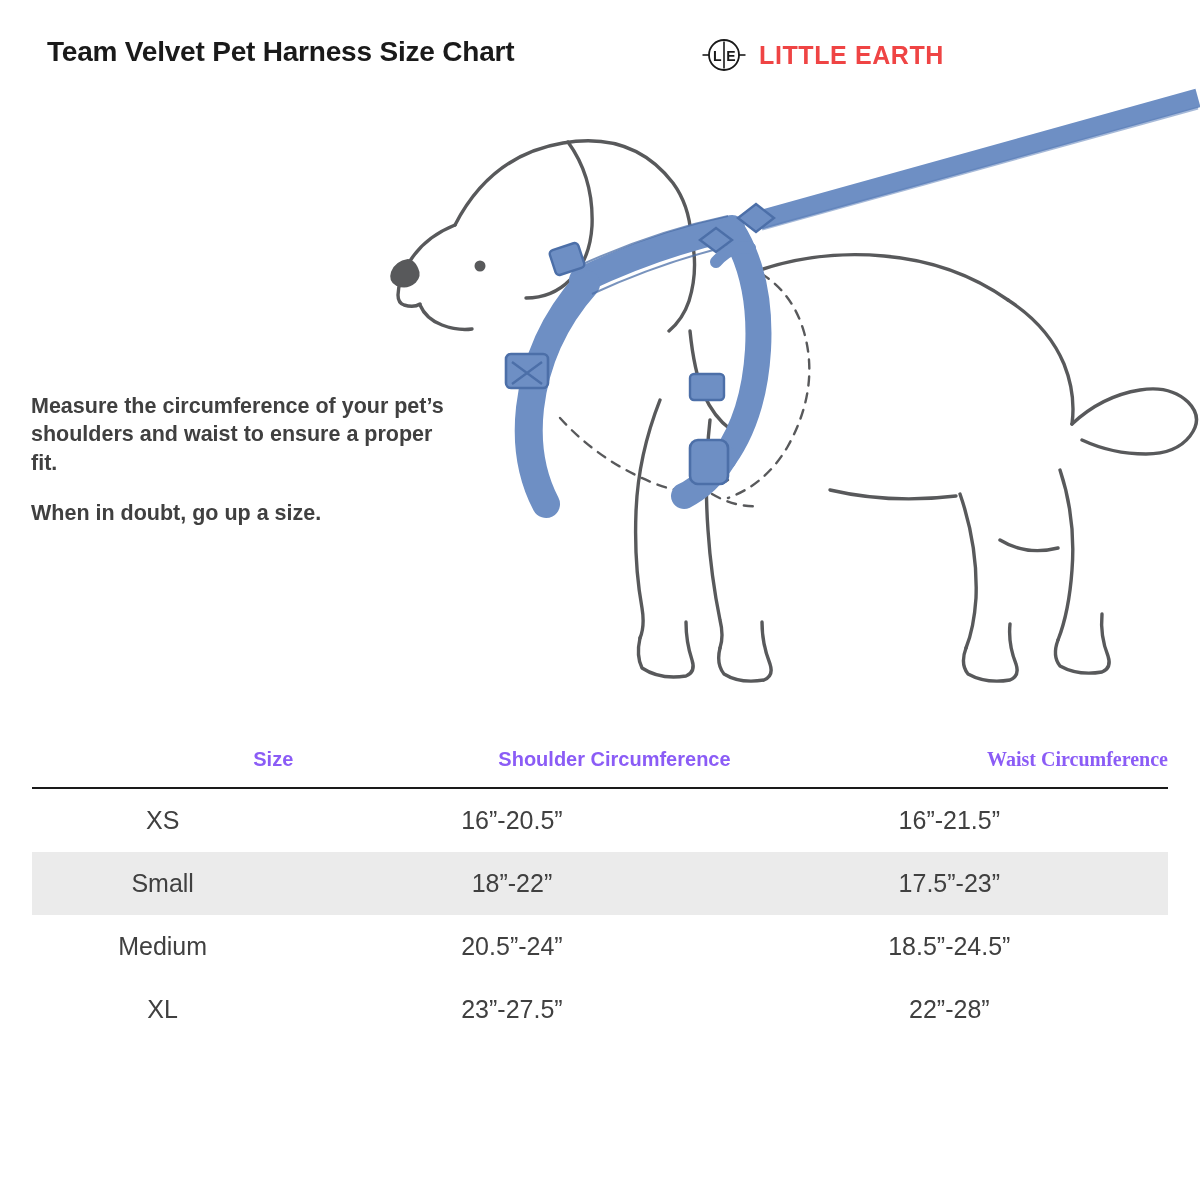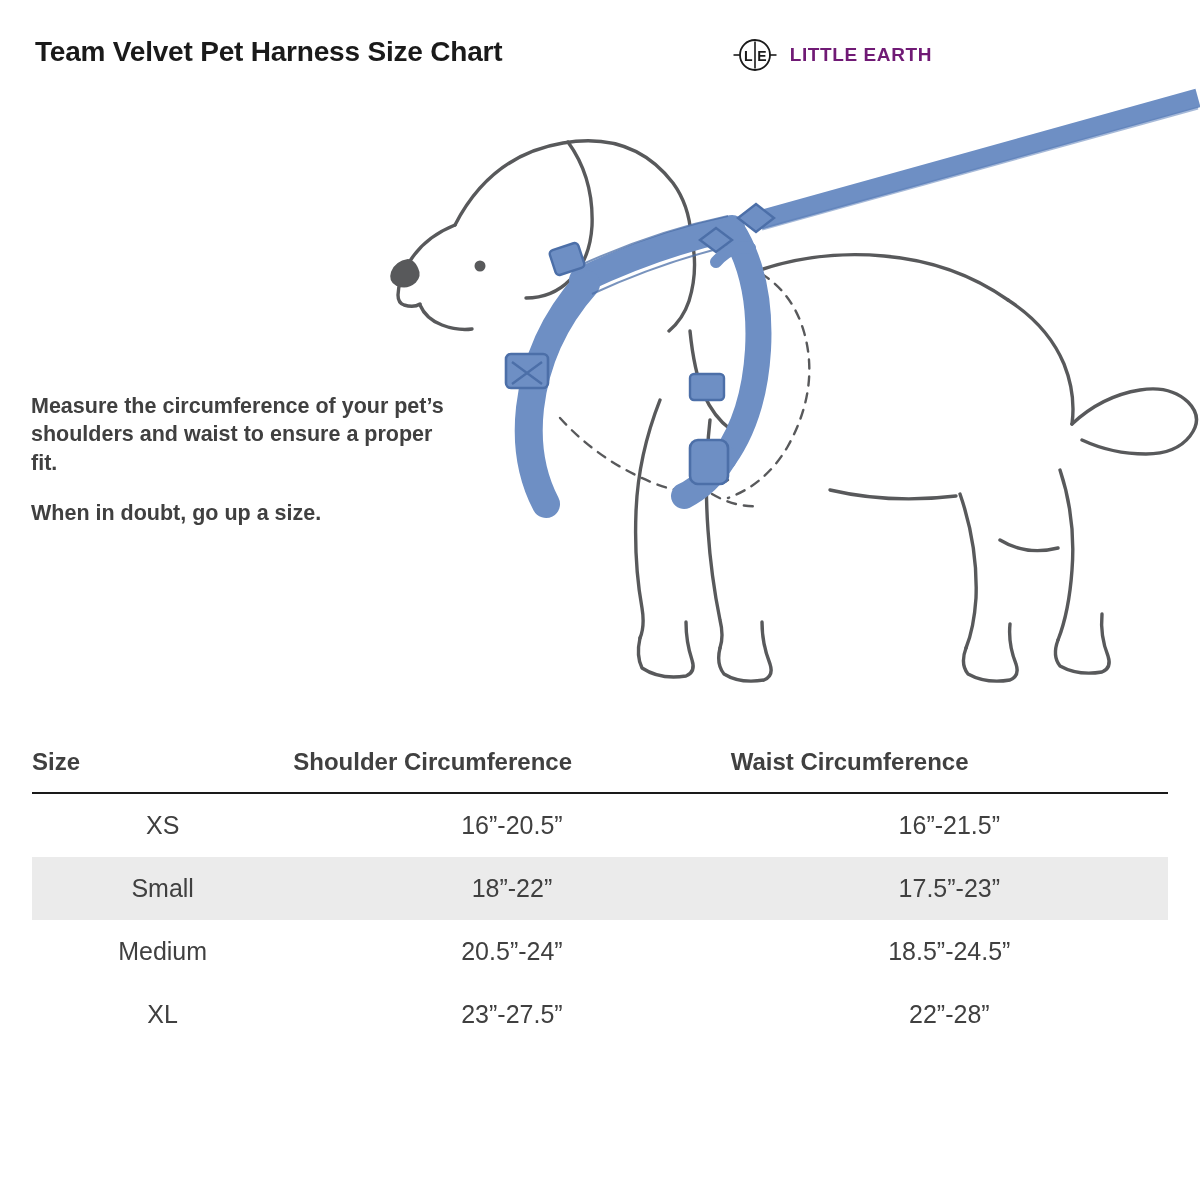--- a/index.html
+++ b/index.html
@@ -12,21 +12,21 @@
     height: 1200px;
     font-family: "Liberation Sans", sans-serif;
     color: #1a1a1a;
     position: relative;
     overflow: hidden;
   }
 
   
   .header {
     position: absolute;
-    top: 0; left: 4px;
+    top: 0; left: 16px;
     width: 956px;
     height: 86px;
   }
   .page-title {
     position: absolute;
     left: 31px;
     top: 36px;
     font-size: 28px;
     font-weight: bold;
     letter-spacing: -0.2px;
@@ -39,24 +39,24 @@
     display: flex;
     align-items: center;
     gap: 12px;
   }
   .brand-mark {
     width: 46px;
     height: 46px;
     position: relative;
   }
   .brand-name {
-    font-size: 19px;
+    font-size: 25px;
     font-weight: bold;
     letter-spacing: 0.6px;
-    color: #701a75;
+    color: #ef4444;
   }
 
   
   .instructions {
     position: absolute;
     left: 31px;
     top: 392px;
     width: 420px;
   }
   .instructions p {
@@ -79,43 +79,43 @@
 
   
   .size-table {
     position: absolute;
     left: 32px;
     top: 742px;
     width: 1136px;
     border-collapse: collapse;
   }
   .size-table th {
-    font-size: 24px;
+    font-size: 20px;
     font-weight: bold;
     padding: 6px 0 16px 0;
-    text-align: left;
-    color: #404040;
+    text-align: right;
+    color: #8b5cf6;
   }
   .size-table thead tr {
     border-bottom: 2px solid #1a1a1a;
   }
   .size-table td {
     font-size: 25px;
     text-align: center;
     padding: 17px 0;
     color: #404040;
     font-weight: normal;
   }
   .size-table tbody tr.alt {
     background: #ebebeb;
     margin-left: 24px;
   }
   .col-size { width: 23%; }
   .col-shoulder { width: 38.5%; }
-  .col-waist { width: 38.5%; }
+  .col-waist { width: 38.5%; font-family: Liberation Serif, serif; }
 </style>
 </head>
 <body>
 
 <div class="header">
   <div class="page-title">Team Velvet Pet Harness Size Chart</div>
 
   <div class="brand">
     <div class="brand-mark">
       <svg width="46" height="46" viewBox="0 0 46 46" aria-hidden="true">

